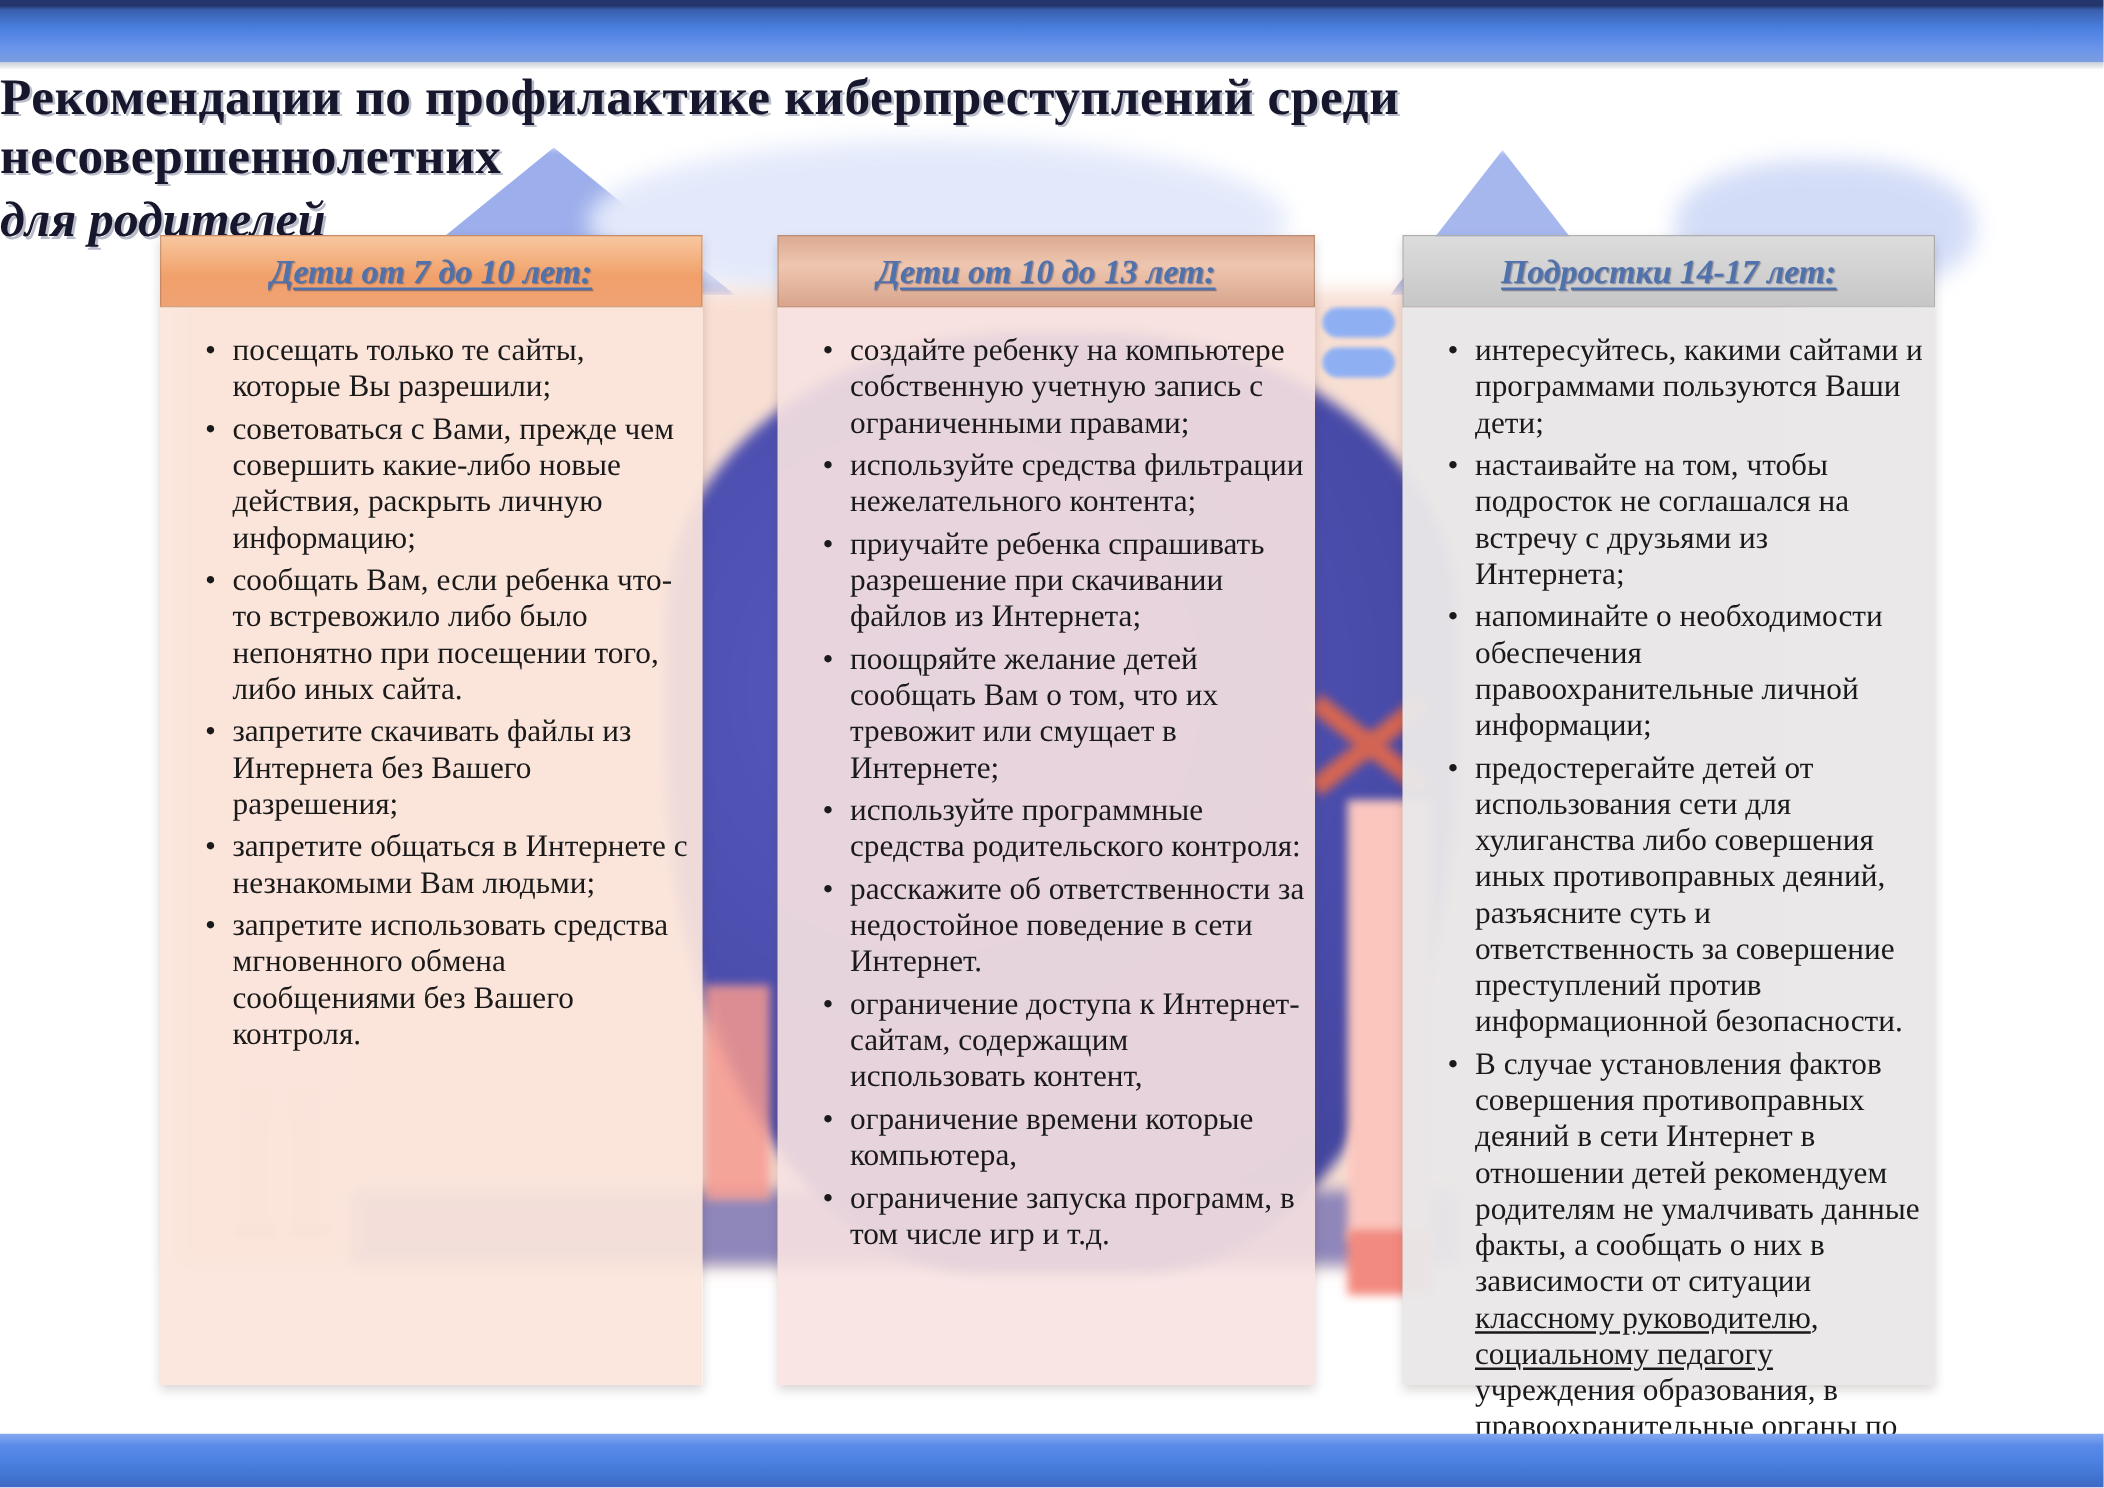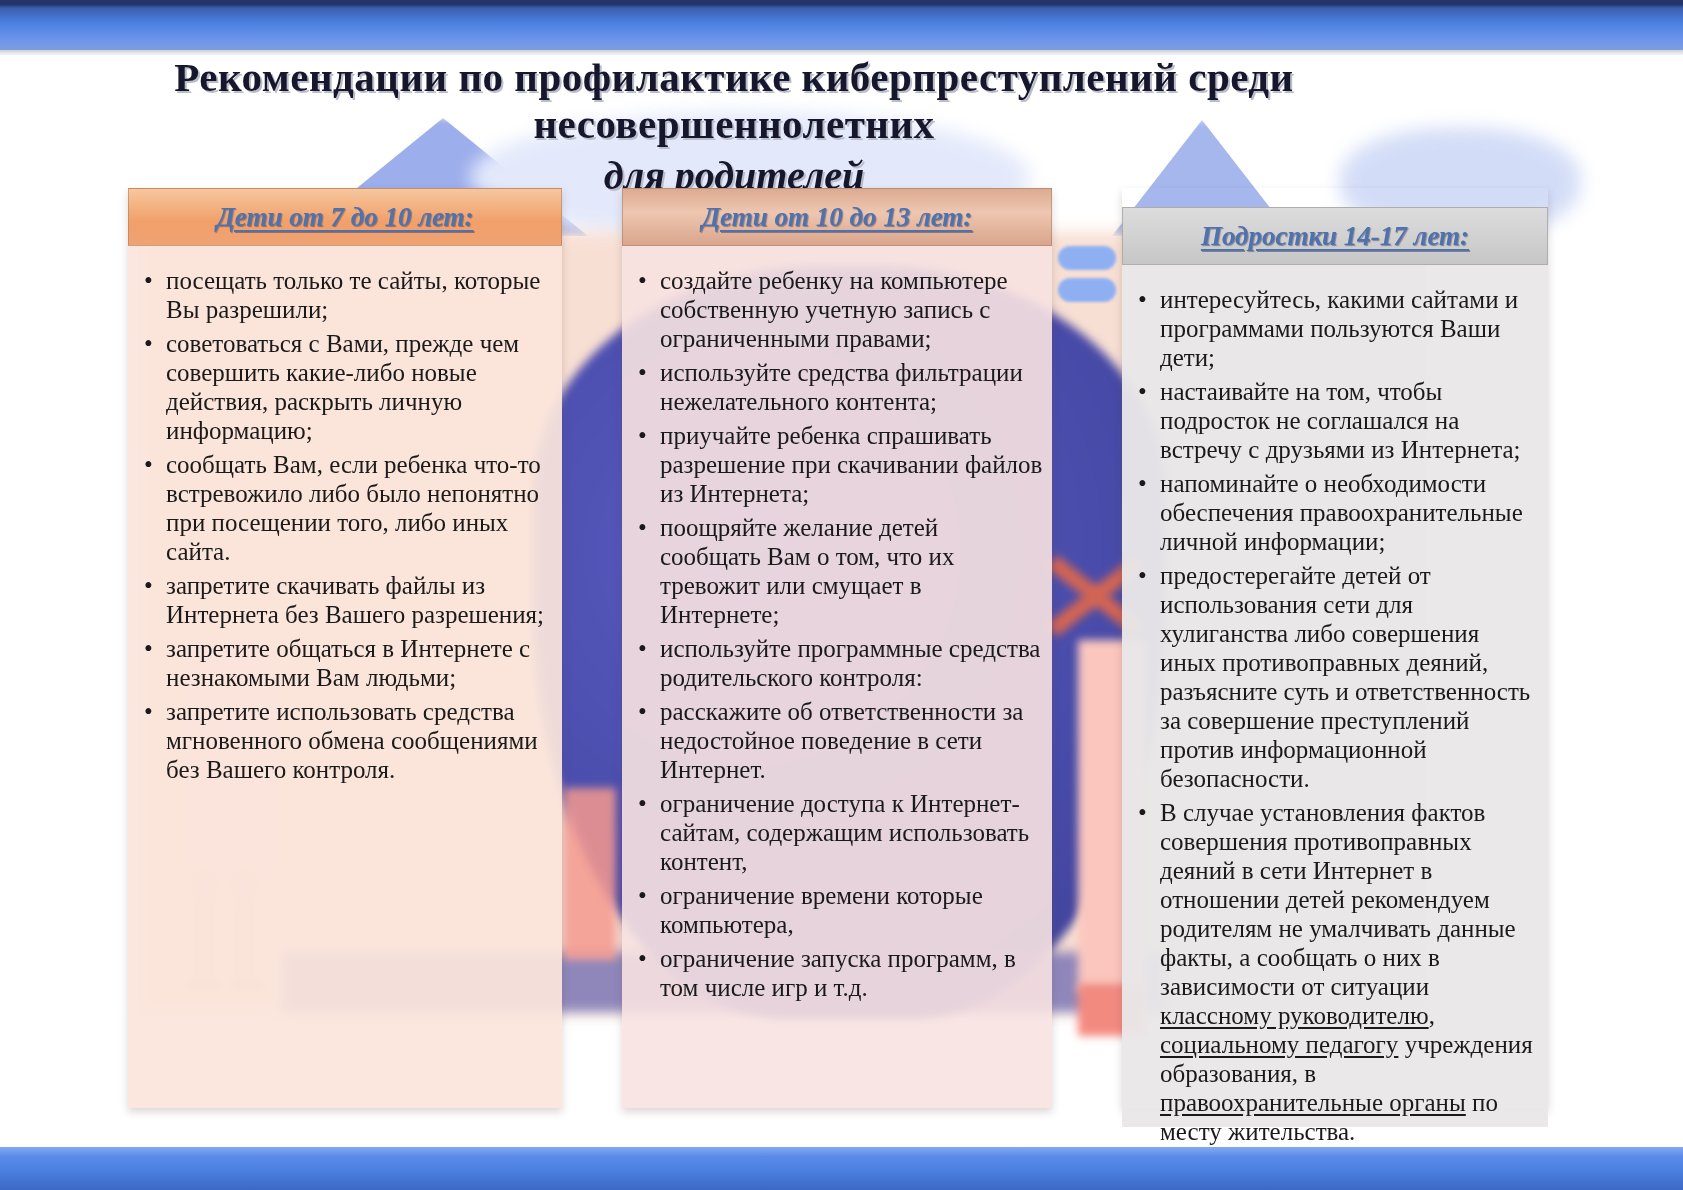--- a/index.html
+++ b/index.html
@@ -16,21 +16,21 @@
   }
   .top-bar-underline{
     position:absolute;left:0;top:50px;width:1683px;height:5px;z-index:3;
     background:linear-gradient(180deg,#cdd2da,#f2f3f5);
   }
   .bottom-bar{
     position:absolute;left:0;top:1147px;width:1683px;height:43px;z-index:3;
     background:linear-gradient(180deg,#85a9f0 0%,#5b8bea 22%,var(--top-bar-blue) 55%,#3c69c4 100%);
   }
   
-  .title-wrap{position:absolute;left:0;top:54px;width:1468px;text-align:center;z-index:2;}
+  .title-wrap{position:absolute;left:0;top:54px;width:1468px;z-index:2;}
   .poster-title{
     font-size:41px;font-weight:bold;color:var(--title-text);
     text-shadow:2px 2px 0 #b9bcc9;letter-spacing:.5px;line-height:1.15;
   }
   .poster-subtitle{
     font-size:40px;font-weight:bold;font-style:italic;color:var(--title-text);
     text-shadow:2px 2px 0 #b9bcc9;margin-top:4px;
   }
   
   #bg{position:absolute;inset:0;z-index:1;opacity:.85;}
@@ -70,27 +70,27 @@
   }
   .col-0{left:128px;width:434px;}
   .col-1{left:622px;width:430px;}
   .col-2{left:1122px;width:426px;}
   .column-header-bar{
     height:58px;display:flex;align-items:center;justify-content:center;
     border:1px solid rgba(150,110,90,.45);box-sizing:border-box;
   }
   .col-0 .column-header-bar{background:linear-gradient(180deg,var(--header-orange-light) 0%,var(--header-orange) 58%,#efa273 100%);}
   .col-1 .column-header-bar{background:linear-gradient(180deg,#dcab91 0%,var(--header-tan-light) 42%,var(--header-tan) 100%);font-family:Liberation Serif, serif;}
-  .col-2 .column-header-bar{background:linear-gradient(180deg,var(--header-gray-light) 0%,#d3d3d3 45%,var(--header-gray) 100%);border-color:#adadad;margin-top:19px;}
+  .col-2 .column-header-bar{background:linear-gradient(180deg,var(--header-gray-light) 0%,#d3d3d3 45%,var(--header-gray) 100%);border-color:#adadad;}
   .column-header{
     font-size:27px;font-weight:bold;font-style:italic;
     color:var(--header-text);text-decoration:underline;text-underline-offset:4px;
     text-shadow:1px 1px 1px rgba(70,70,100,.55);
   }
-  .column-body{height:862px;box-sizing:border-box;}
+  .column-body{height:862px;box-sizing:border-box;padding-left:20px;}
   .col-0 .column-body{background:var(--panel1-bg);}
   .col-1 .column-body{background:var(--panel2-bg);}
   .col-2 .column-body{background:var(--panel3-bg);}
   .bullet-list{
     margin:0;padding:20px 8px 0 14px;list-style:none;
   }
   .bullet-list li{
     position:relative;padding-left:24px;margin-bottom:5px;
     font-size:25px;line-height:29px;color:var(--body-text);
   }

